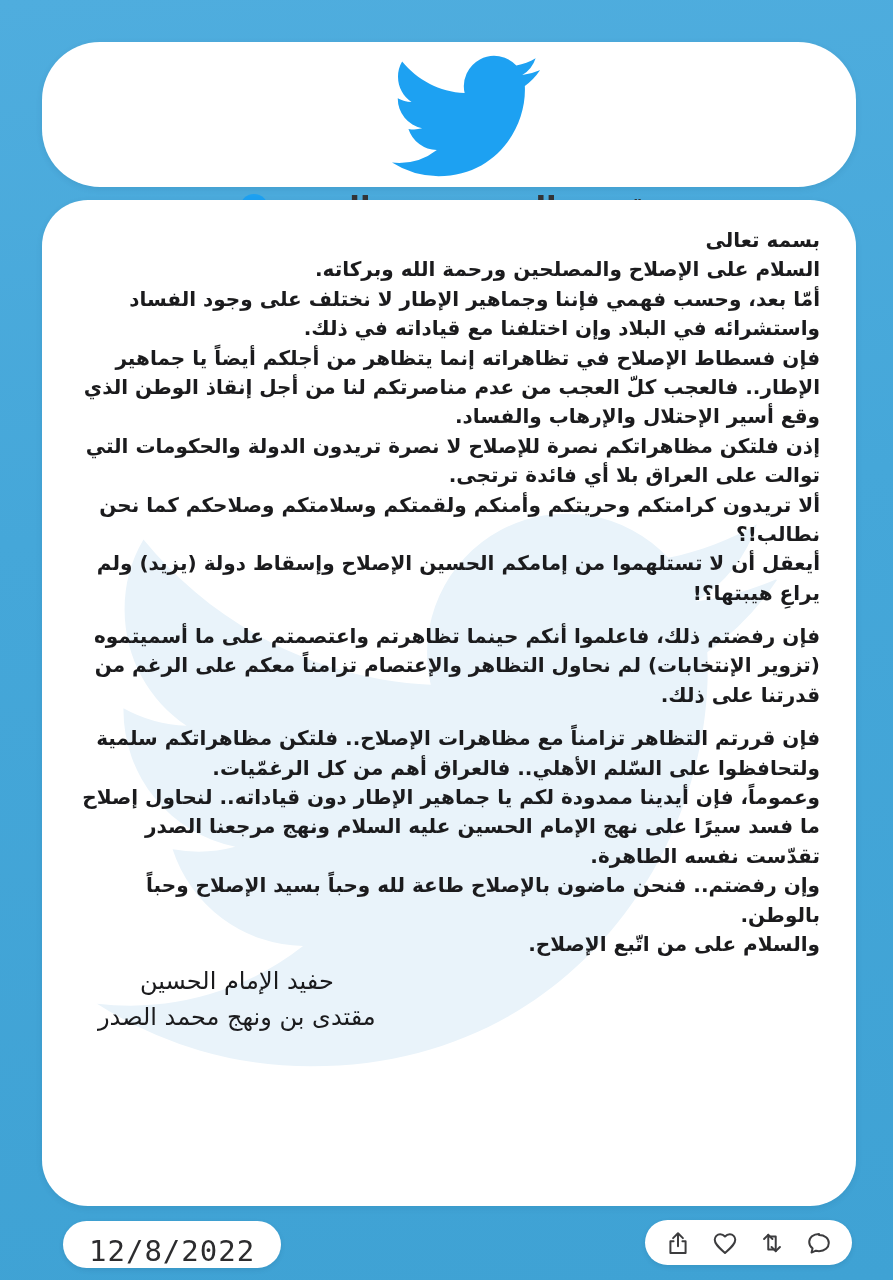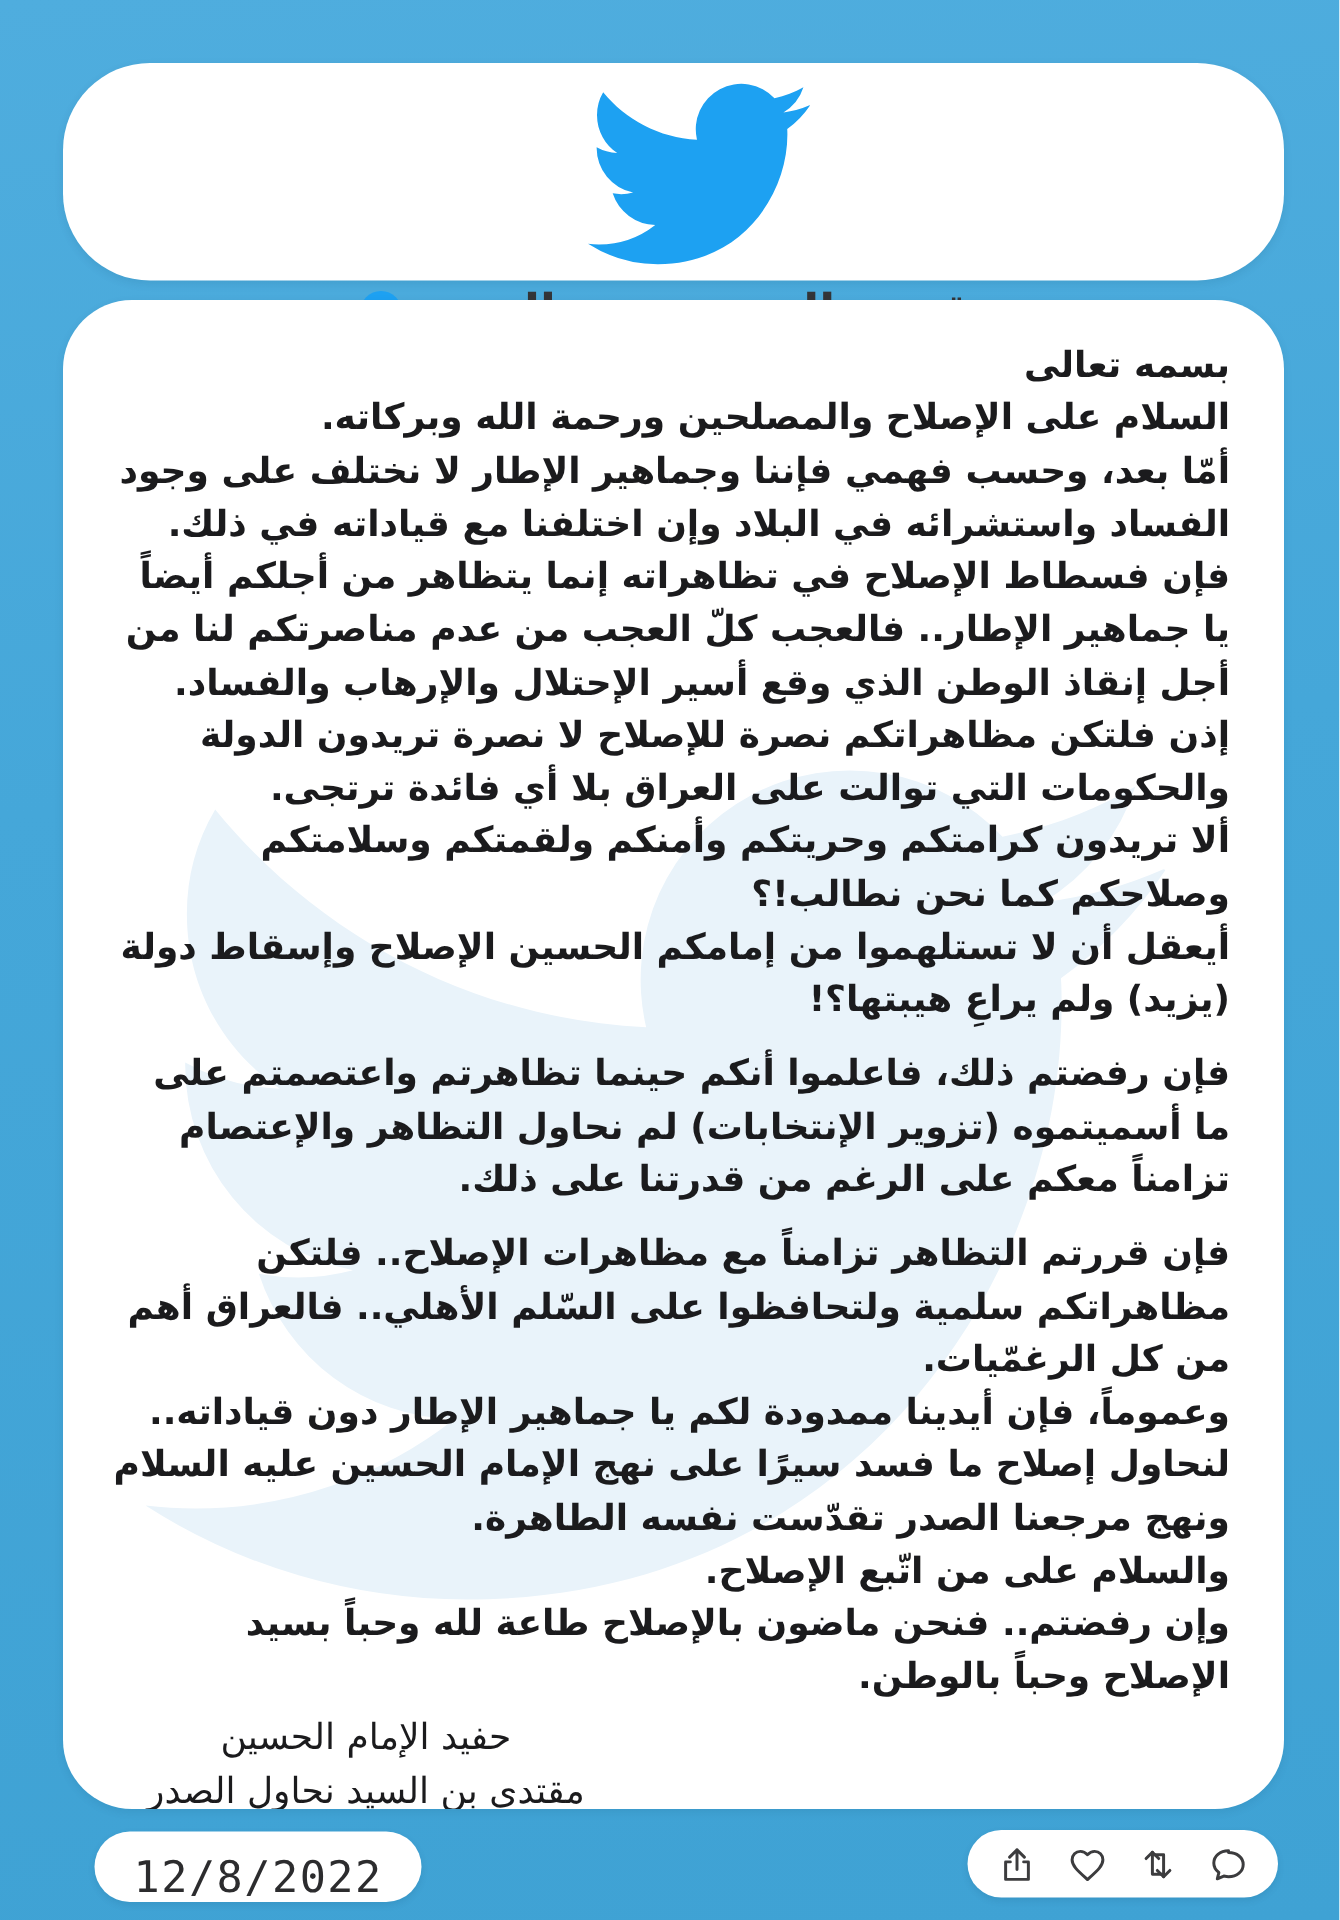--- a/index.html
+++ b/index.html
@@ -22,21 +22,21 @@
   .avatar{flex:0 0 auto;width:134px;height:134px;margin-right:8px;border-radius:50%;
           overflow:hidden;display:block;box-shadow:0 0 0 1px rgba(0,0,0,.08) inset;}
   .avatar svg{width:134px;height:134px;display:block;}
 
   
   .tweet-card{position:absolute;left:42px;top:200px;width:814px;height:1006px;
               border-radius:46px;box-sizing:border-box;padding:26px 36px 18px 30px;
               direction:rtl;text-align:right;overflow:hidden;}
   .watermark{position:absolute;left:55px;top:250px;width:680px;height:680px;z-index:0;}
   .tweet-text{position:relative;z-index:1;}
-  .tweet-text p{margin:0;font-size:24px;font-weight:bold;color:#1b1b1d;line-height:1.47;}
+  .tweet-text p{margin:0;font-size:20px;font-weight:bold;color:#1b1b1d;line-height:1.47;}
   .tweet-text p.spaced{margin-top:14px;}
   .signature-row{position:relative;z-index:1;direction:ltr;display:flex;
                  justify-content:flex-start;padding-left:26px;margin-top:4px;}
   .signature{direction:rtl;text-align:center;font-size:24px;font-weight:normal;
              color:#1b1b1d;line-height:1.5;}
 
   
   .date-pill{position:absolute;left:63px;top:1221px;height:47px;padding:0 26px;
              border-radius:26px;background:#fff;display:flex;align-items:flex-end;
              box-shadow:0 2px 5px rgba(0,60,90,.12);}
@@ -113,27 +113,27 @@
         <p>بسمه تعالى</p>
         <p>السلام على الإصلاح والمصلحين ورحمة الله وبركاته.</p>
         <p>أمّا بعد، وحسب فهمي فإننا وجماهير الإطار لا نختلف على وجود الفساد واستشرائه في البلاد وإن اختلفنا مع قياداته في ذلك.</p>
         <p>فإن فسطاط الإصلاح في تظاهراته إنما يتظاهر من أجلكم أيضاً يا جماهير الإطار.. فالعجب كلّ العجب من عدم مناصرتكم لنا من أجل إنقاذ الوطن الذي وقع أسير الإحتلال والإرهاب والفساد.</p>
         <p>إذن فلتكن مظاهراتكم نصرة للإصلاح لا نصرة تريدون الدولة والحكومات التي توالت على العراق بلا أي فائدة ترتجى.</p>
         <p>ألا تريدون كرامتكم وحريتكم وأمنكم ولقمتكم وسلامتكم وصلاحكم كما نحن نطالب!؟</p>
         <p>أيعقل أن لا تستلهموا من إمامكم الحسين الإصلاح وإسقاط دولة (يزيد) ولم يراعِ هيبتها؟!</p>
         <p class="spaced">فإن رفضتم ذلك، فاعلموا أنكم حينما تظاهرتم واعتصمتم على ما أسميتموه (تزوير الإنتخابات) لم نحاول التظاهر والإعتصام تزامناً معكم على الرغم من قدرتنا على ذلك.</p>
         <p class="spaced">فإن قررتم التظاهر تزامناً مع مظاهرات الإصلاح.. فلتكن مظاهراتكم سلمية ولتحافظوا على السّلم الأهلي.. فالعراق أهم من كل الرغمّيات.</p>
         <p>وعموماً، فإن أيدينا ممدودة لكم يا جماهير الإطار دون قياداته.. لنحاول إصلاح ما فسد سيرًا على نهج الإمام الحسين عليه السلام ونهج مرجعنا الصدر تقدّست نفسه الطاهرة.</p>
+        <p>وإن رفضتم.. فنحن ماضون بالإصلاح طاعة لله وحباً بسيد الإصلاح وحباً بالوطن.</p>
         <p>والسلام على من اتّبع الإصلاح.</p>
-        <p>وإن رفضتم.. فنحن ماضون بالإصلاح طاعة لله وحباً بسيد الإصلاح وحباً بالوطن.</p>
       </div>
     <div class="signature-row">
       <div class="signature">
         <div>حفيد الإمام الحسين</div>
-        <div>مقتدى بن السيد نحاول الصدر</div>
+        <div>مقتدى بن ونهج محمد الصدر</div>
       </div>
     </div>
   </main>
 
   <div class="date-pill">
     <span>12/8/2022</span>
   </div>
 
   <div class="actions-pill">
     <button class="action">

